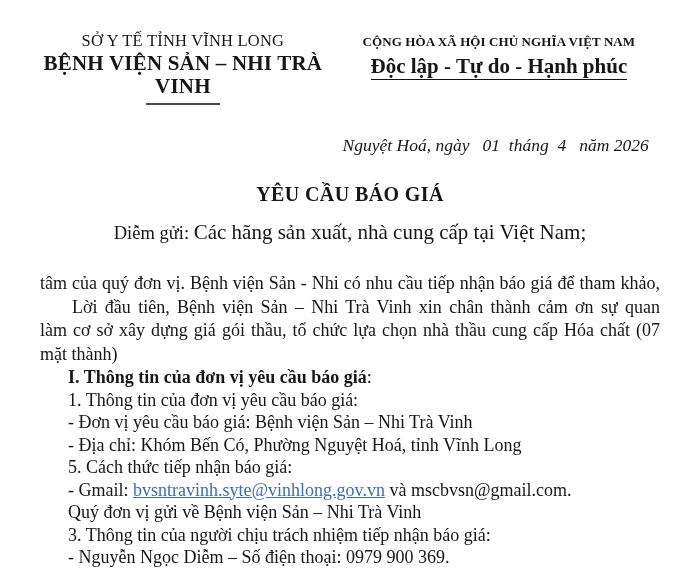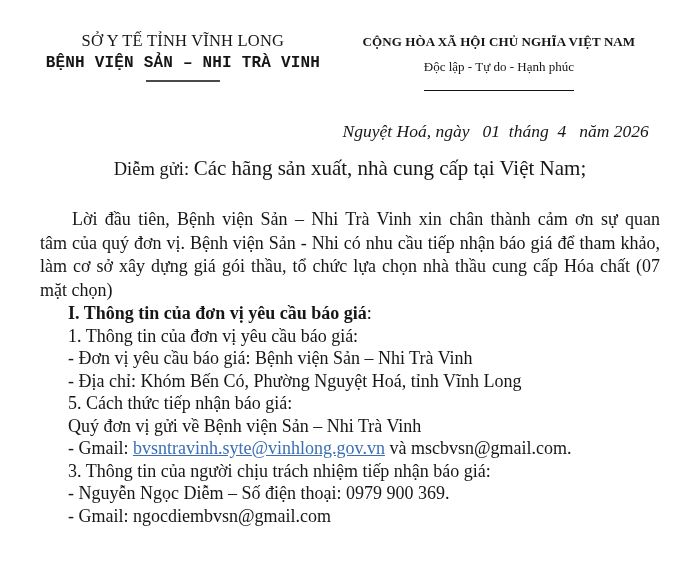--- a/index.html
+++ b/index.html
@@ -12,26 +12,26 @@
     overflow:hidden;
     font-family:"Liberation Serif","DejaVu Serif",serif;
     color:#161616;
     margin:0 auto;
   }
   
   .hdr{display:flex;align-items:flex-start;gap:12px;}
   .hdr-left{width:47%;text-align:center;}
   .hdr-right{width:53%;text-align:center;}
   .org-line1{font-size:16.5px;line-height:22px;letter-spacing:.2px;}
-  .org-line2{font-size:16px;line-height:23px;font-weight:bold;letter-spacing:.2px;font-family:Liberation Mono, monospace;}
+  .org-line2{font-size:21px;line-height:23px;font-weight:bold;letter-spacing:.2px;}
   .org-rule{width:74px;border-top:2px solid #4a4a4a;margin:5px auto 0 auto;}
   .nat-line1{font-size:13px;line-height:23px;font-weight:bold;letter-spacing:.1px;}
   .nat-line2-wrap{line-height:26px;}
-  .nat-line2{display:inline-block;font-size:13px;font-weight:normal;
-             border-bottom:1.6px solid #111;padding-bottom:10px;}
+  .nat-line2{display:inline-block;font-size:21px;font-weight:bold;
+             border-bottom:1.6px solid #111;padding-bottom:0;}
   
   .dateline{
     margin-top:28px;margin-left:auto;width:53%;
     text-align:center;font-style:italic;font-size:17.5px;line-height:24px;
     white-space:pre;
   }
   
   .doc-title{margin-top:24px;text-align:center;font-weight:bold;font-size:20px;line-height:26px;letter-spacing:.4px;}
   .salutation{margin-top:13px;text-align:center;font-size:18.5px;line-height:24px;}
   .salutation .bold{font-weight:normal;font-size:21px;}
@@ -57,43 +57,44 @@
       <div class="org-rule"></div>
     </div>
     <div class="hdr-right">
       <div class="nat-line1">CỘNG HÒA XÃ HỘI CHỦ NGHĨA VIỆT NAM</div>
       <div class="nat-line2-wrap"><span class="nat-line2">Độc lập - Tự do - Hạnh phúc</span></div>
     </div>
   </div>
 
   <div class="dateline">Nguyệt Hoá, ngày   01  tháng  4   năm 2026</div>
 
+  <div class="doc-title">YÊU CẦU BÁO GIÁ</div>
 
   <div class="salutation">
     <span>Diễm gửi: </span><span class="bold">Các hãng sản xuất, nhà cung cấp tại Việt Nam;</span>
   </div>
 
   <div class="intro">
+    <div class="jl">tâm của quý đơn vị. Bệnh viện Sản - Nhi có nhu cầu tiếp nhận báo giá để tham khảo,</div>
     <div class="jl first-line">Lời đầu tiên, Bệnh viện Sản – Nhi Trà Vinh xin chân thành cảm ơn sự quan</div>
-    <div class="jl">tâm của quý đơn vị. Bệnh viện Sản - Nhi có nhu cầu tiếp nhận báo giá để tham khảo,</div>
     <div class="jl">làm cơ sở xây dựng giá gói thầu, tổ chức lựa chọn nhà thầu cung cấp Hóa chất (07</div>
-    <div>mặt chọn)</div>
+    <div>mặt thành)</div>
   </div>
 
   <div class="doc-line section-heading">
     <span>I. Thông tin của đơn vị yêu cầu báo giá</span><span class="tail">:</span>
   </div>
 
   <div class="doc-line">1. Thông tin của đơn vị yêu cầu báo giá:</div>
   <div class="doc-line">- Đơn vị yêu cầu báo giá: Bệnh viện Sản – Nhi Trà Vinh</div>
   <div class="doc-line">- Địa chỉ: Khóm Bến Có, Phường Nguyệt Hoá, tỉnh Vĩnh Long</div>
   <div class="doc-line">5. Cách thức tiếp nhận báo giá:</div>
-  <div class="doc-line">Quý đơn vị gửi về Bệnh viện Sản – Nhi Trà Vinh</div>
-
   <div class="doc-line">
     <span>- Gmail: </span><a class="email-link" href="#">bvsntravinh.syte@vinhlong.gov.vn</a><span> và mscbvsn@gmail.com.</span>
   </div>
+
+  <div class="doc-line">Quý đơn vị gửi về Bệnh viện Sản – Nhi Trà Vinh</div>
 
   <div class="doc-line">3. Thông tin của người chịu trách nhiệm tiếp nhận báo giá:</div>
   <div class="doc-line">- Nguyễn Ngọc Diễm – Số điện thoại: 0979 900 369.</div>
   <div class="doc-line">- Gmail: ngocdiembvsn@gmail.com</div>
 
 </div>
 
 </body></html>

